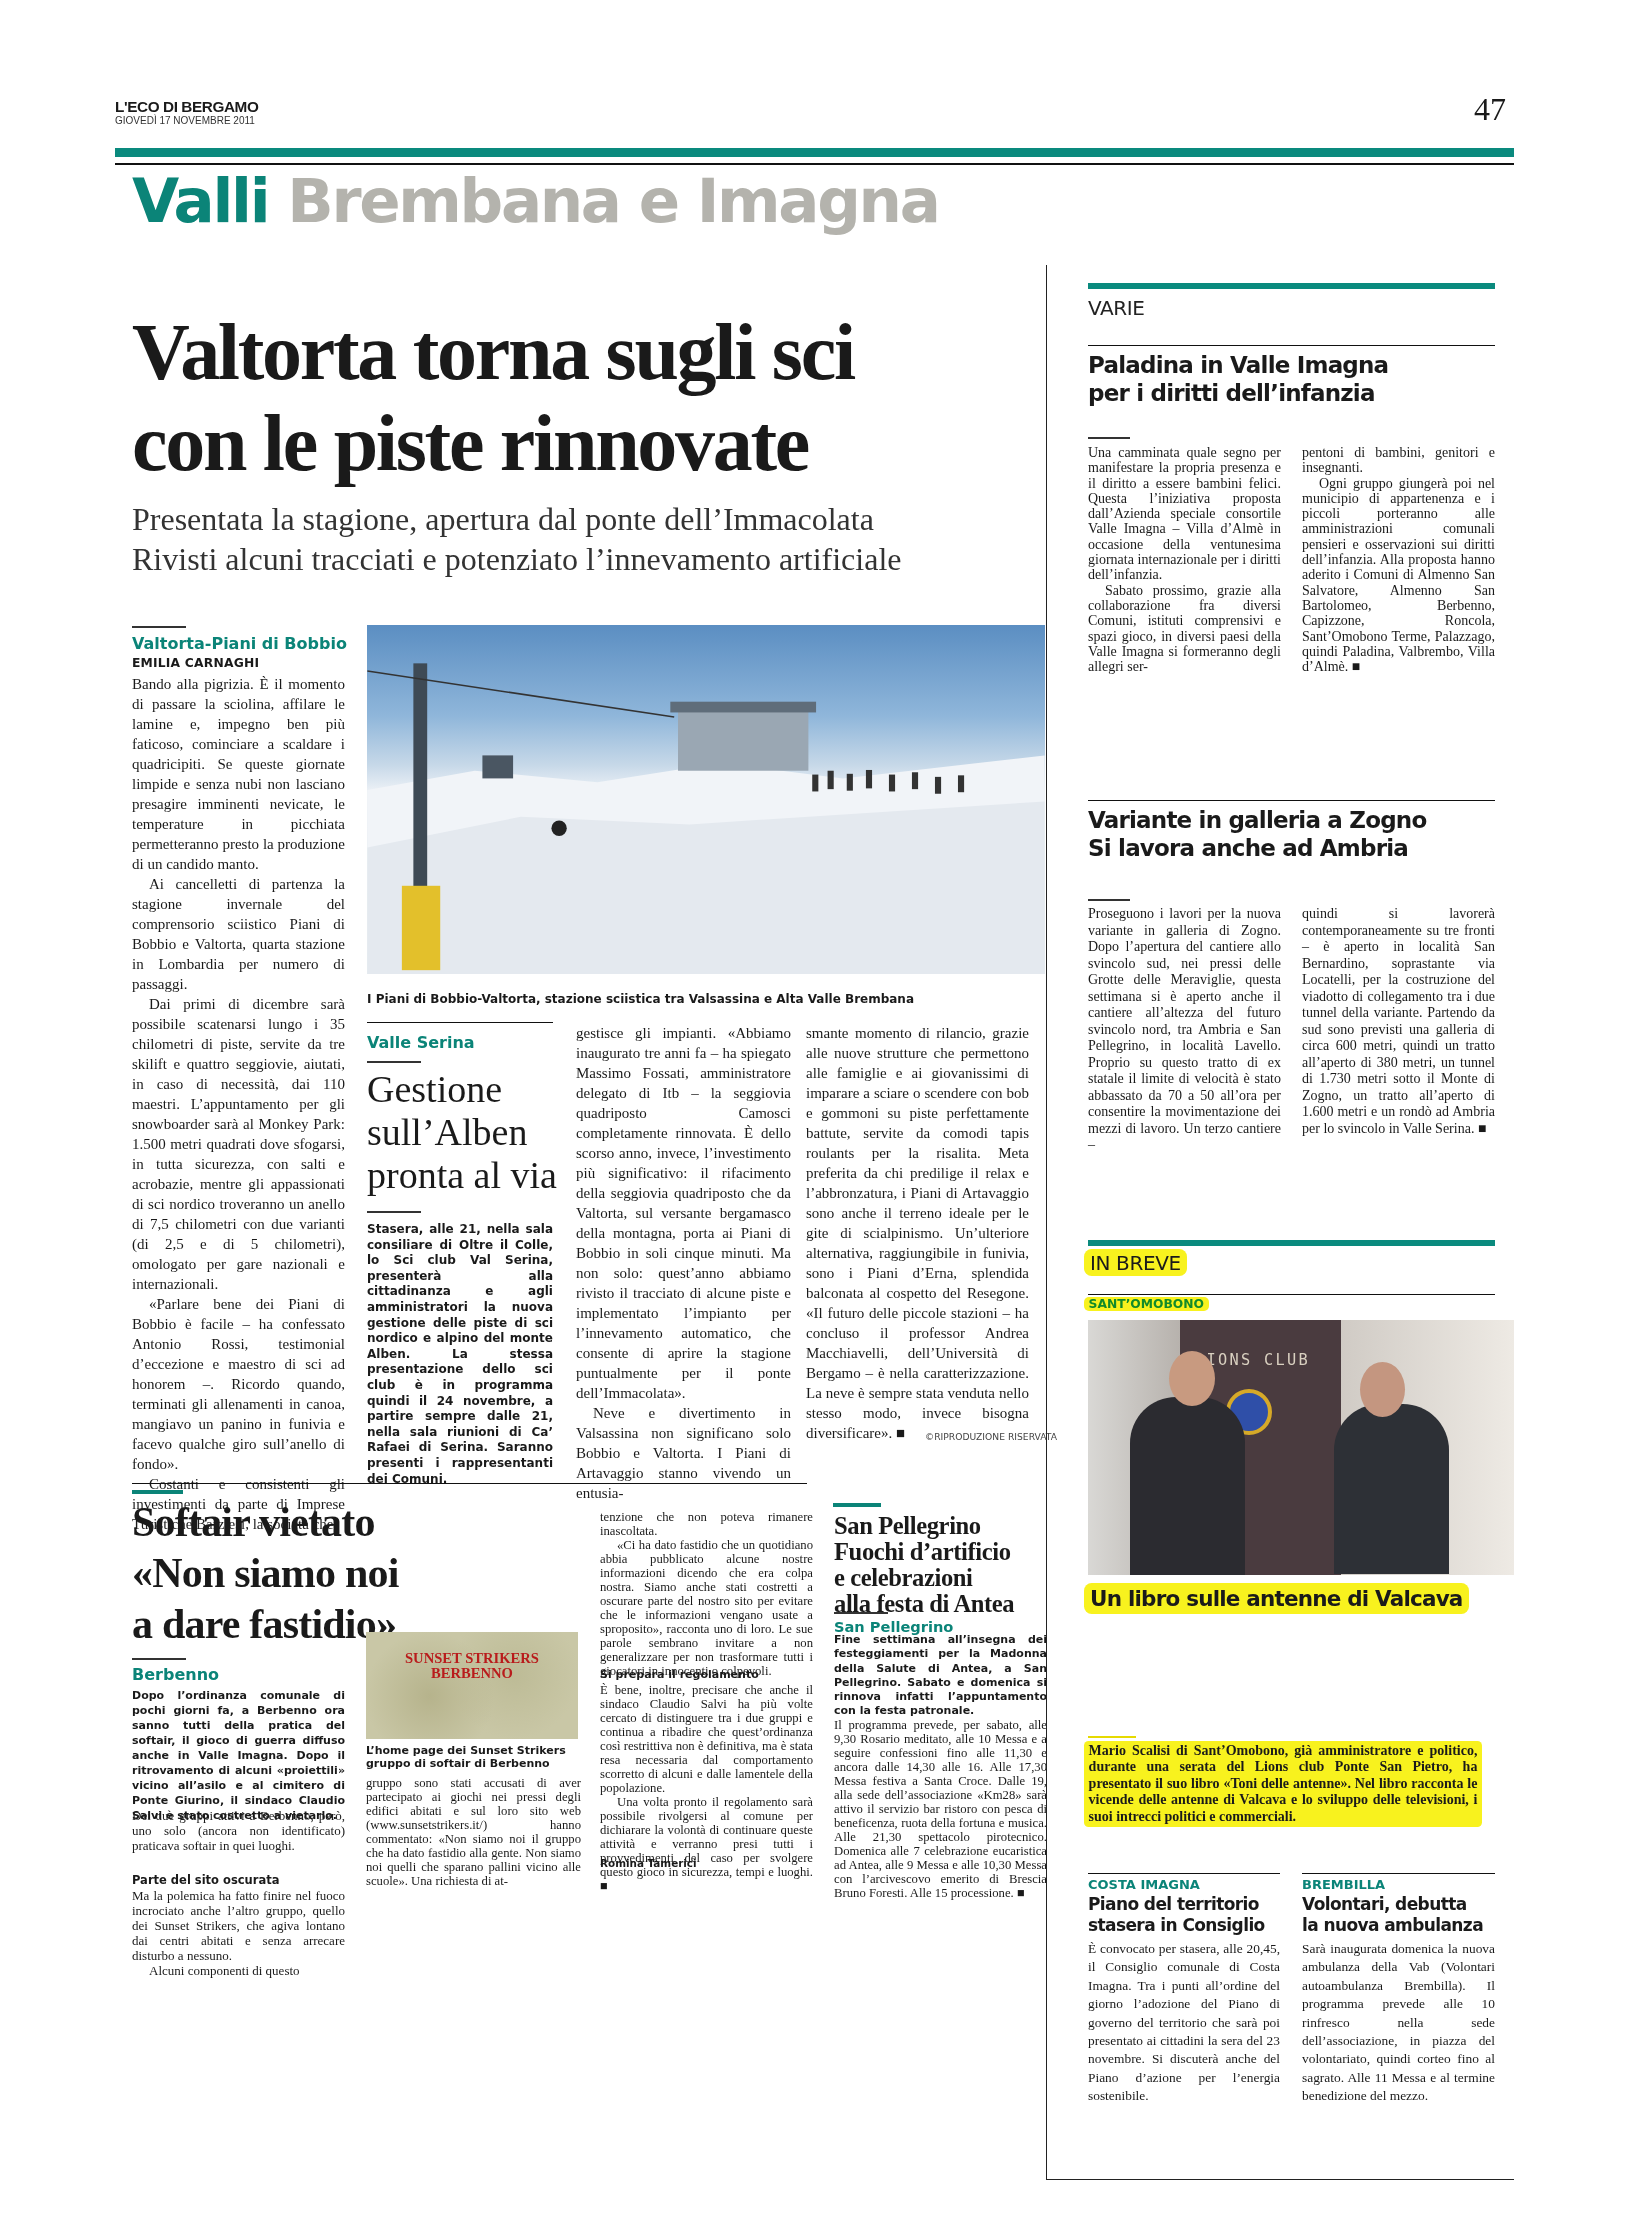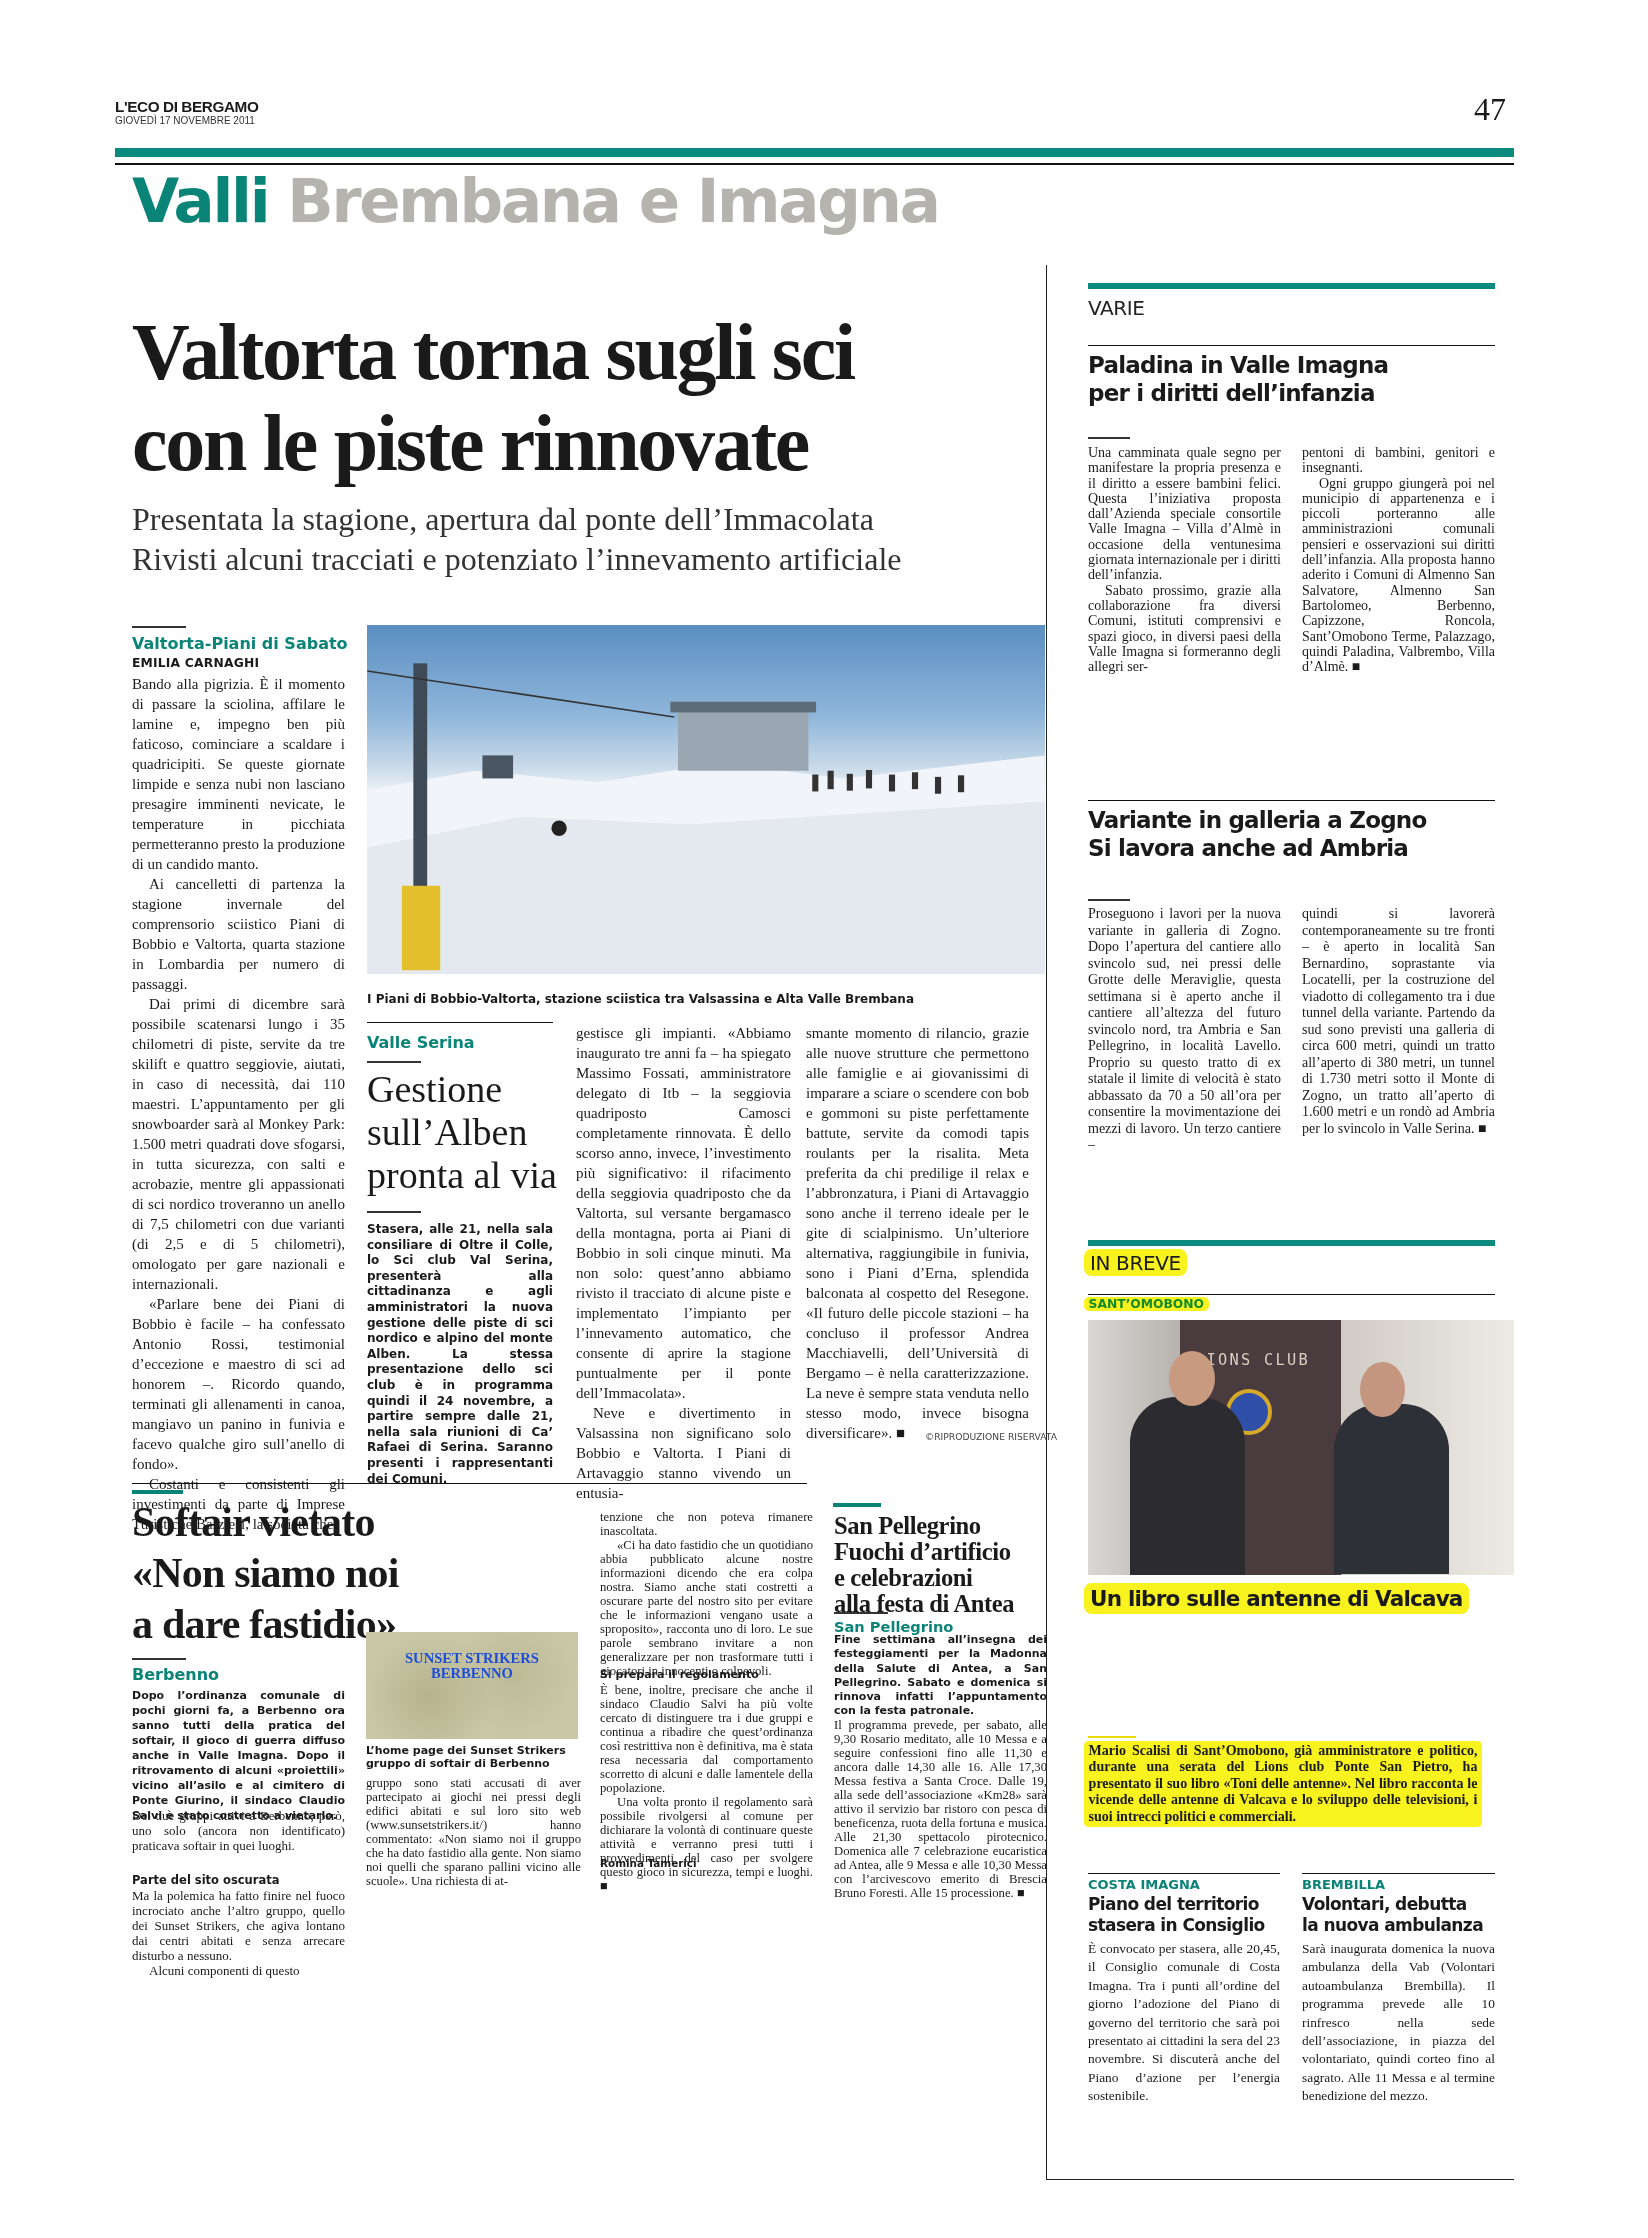--- a/index.html
+++ b/index.html
@@ -58,21 +58,21 @@
 <div class="abs main-headline">
   <div>Valtorta torna sugli sci</div>
   <div>con le piste rinnovate</div>
 </div>
 <div class="abs main-sub">
   <div>Presentata la stagione, apertura dal ponte dell’Immacolata</div>
   <div>Rivisti alcuni tracciati e potenziato l’innevamento artificiale</div>
 </div>
 
 <div class="abs short-rule" style="left:132px;top:626px;"></div>
-<div class="abs kicker" style="left:132px;top:634px;">Valtorta-Piani di Sabato</div>
+<div class="abs kicker" style="left:132px;top:634px;">Valtorta-Piani di Bobbio</div>
 <div class="abs byline" style="left:132px;top:656px;">EMILIA CARNAGHI</div>
 <div class="abs body" style="left:132px;top:674px;width:213px;">
   <p>Bando alla pigrizia. È il momento di passare la sciolina, affilare le lamine e, impegno ben più faticoso, cominciare a scaldare i quadricipiti. Se queste giornate limpide e senza nubi non lasciano presagire imminenti nevicate, le temperature in picchiata permetteranno presto la produzione di un candido manto.</p>
   <p>Ai cancelletti di partenza la stagione invernale del comprensorio sciistico Piani di Bobbio e Valtorta, quarta stazione in Lombardia per numero di passaggi.</p>
   <p>Dai primi di dicembre sarà possibile scatenarsi lungo i 35 chilometri di piste, servite da tre skilift e quattro seggiovie, aiutati, in caso di necessità, dai 110 maestri. L’appuntamento per gli snowboarder sarà al Monkey Park: 1.500 metri quadrati dove sfogarsi, in tutta sicurezza, con salti e acrobazie, mentre gli appassionati di sci nordico troveranno un anello di 7,5 chilometri con due varianti (di 2,5 e di 5 chilometri), omologato per gare nazionali e internazionali.</p>
   <p>«Parlare bene dei Piani di Bobbio è facile – ha confessato Antonio Rossi, testimonial d’eccezione e maestro di sci ad honorem –. Ricordo quando, terminati gli allenamenti in canoa, mangiavo un panino in funivia e facevo qualche giro sull’anello di fondo».</p>
   <p>Costanti e consistenti gli investimenti da parte di Imprese Turistiche Barziesi, la società che</p>
 </div>
 
 <div class="abs ski-photo">
@@ -132,21 +132,21 @@
 <div class="abs lead-sans" style="left:132px;top:1688px;width:213px;font-size:11px;line-height:15px;">Dopo l’ordinanza comunale di pochi giorni fa, a Berbenno ora sanno tutti della pratica del softair, il gioco di guerra diffuso anche in Valle Imagna. Dopo il ritrovamento di alcuni «proiettili» vicino all’asilo e al cimitero di Ponte Giurino, il sindaco Claudio Salvi è stato costretto a vietarlo.</div>
 <div class="abs body" style="left:132px;top:1808px;width:213px;font-size:13px;line-height:15px;">Dei due gruppi attivi a Berbenno, però, uno solo (ancora non identificato) praticava softair in quei luoghi.</div>
 <div class="abs sans" style="left:132px;top:1873px;font-weight:bold;font-size:11.5px;">Parte del sito oscurata</div>
 <div class="abs body" style="left:132px;top:1888px;width:213px;font-size:13px;line-height:15px;">
   <p>Ma la polemica ha fatto finire nel fuoco incrociato anche l’altro gruppo, quello dei Sunset Strikers, che agiva lontano dai centri abitati e senza arrecare disturbo a nessuno.</p>
   <p>Alcuni componenti di questo</p>
 </div>
 
 <div class="abs" style="left:366px;top:1632px;width:212px;height:107px;background:#c9c7a6;overflow:hidden;">
   <div style="position:absolute;inset:0;background:radial-gradient(circle at 30% 60%,#b6b38c 0,transparent 40%),radial-gradient(circle at 70% 40%,#bdbb96 0,transparent 40%);"></div>
-  <div style="position:absolute;top:19px;width:100%;text-align:center;font-family:'Liberation Serif',serif;font-weight:bold;color:#1d4ed8;font-size:14.6px;line-height:15.3px;">
+  <div style="position:absolute;top:19px;width:100%;text-align:center;font-family:'Liberation Serif',serif;font-weight:bold;color:#b91c1c;font-size:14.6px;line-height:15.3px;">
     <div>SUNSET STRIKERS</div>
     <div>BERBENNO</div>
   </div>
 </div>
 <div class="abs caption" style="left:366px;top:1744px;width:215px;font-size:11px;line-height:13px;">L’home page dei Sunset Strikers gruppo di softair di Berbenno</div>
 <div class="abs body" style="left:366px;top:1776px;width:215px;font-size:12.7px;line-height:14px;">gruppo sono stati accusati di aver partecipato ai giochi nei pressi degli edifici abitati e sul loro sito web (www.sunsetstrikers.it/) hanno commentato: «Non siamo noi il gruppo che ha dato fastidio alla gente. Non siamo noi quelli che sparano pallini vicino alle scuole». Una richiesta di at-</div>
 
 <div class="abs body" style="left:600px;top:1510px;width:213px;font-size:12.7px;line-height:14px;">
   <p>tenzione che non poteva rimanere inascoltata.</p>
   <p>«Ci ha dato fastidio che un quotidiano abbia pubblicato alcune nostre informazioni dicendo che era colpa nostra. Siamo anche stati costretti a oscurare parte del nostro sito per evitare che le informazioni vengano usate a sproposito», racconta uno di loro. Le sue parole sembrano invitare a non generalizzare per non trasformare tutti i giocatori in innocenti o colpevoli.</p>

